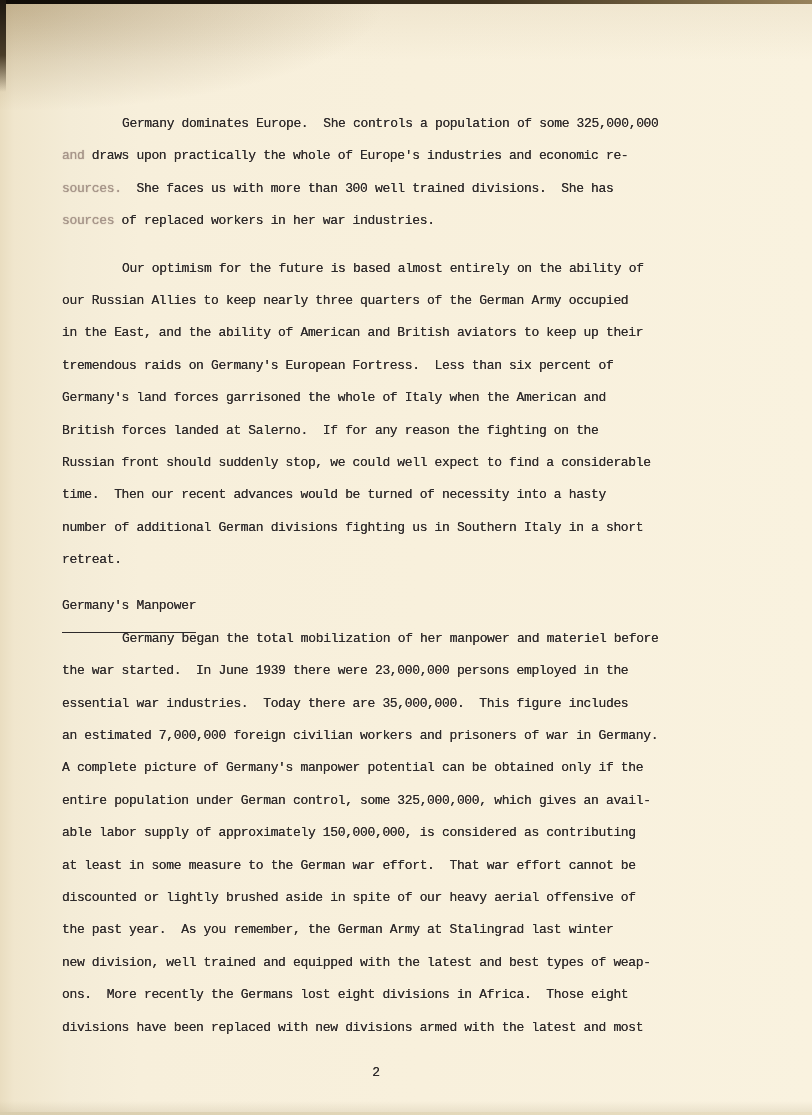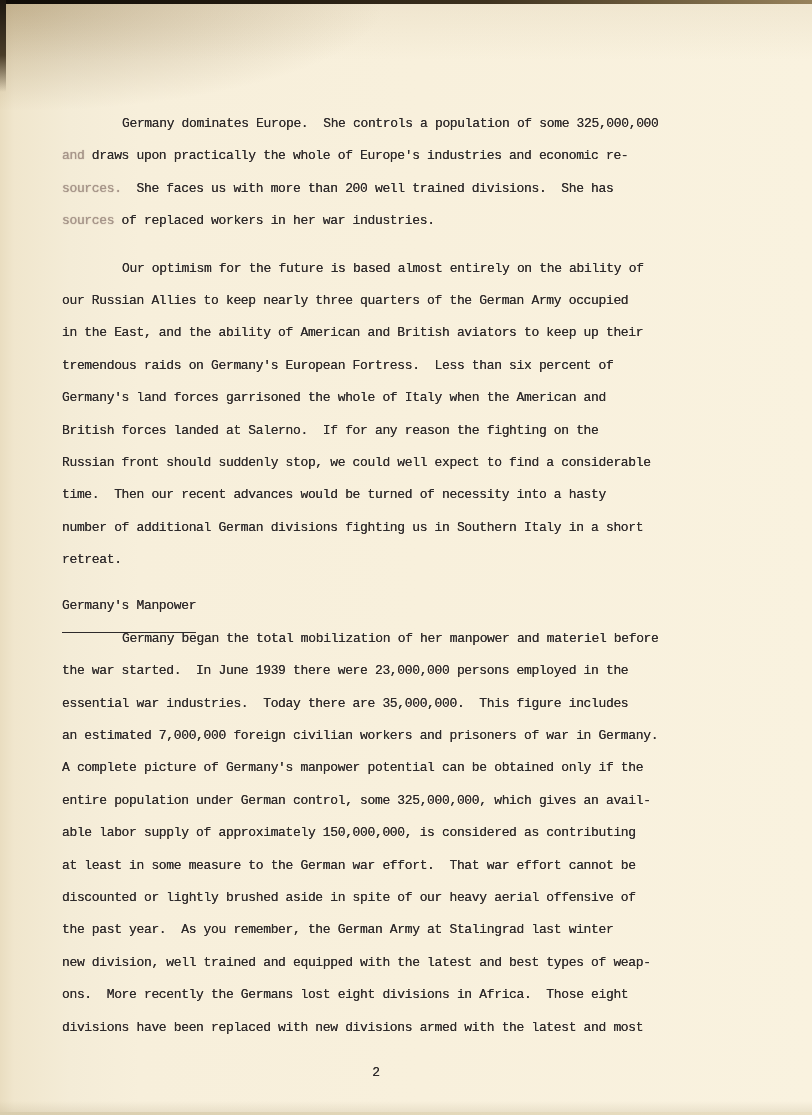--- a/index.html
+++ b/index.html
@@ -87,21 +87,21 @@
 <div class="scan-page">
   <div class="corner-shade"></div>
   <div class="top-edge"></div>
   <div class="left-edge"></div>
 
   <div class="text-block">
     <div id="doc-body">
         <div class="para body">
           <div class="line indent">Germany dominates Europe.  She controls a population of some 325,000,000</div>
           <div class="line"><span class="faded">and</span><span> draws upon practically the whole of Europe's industries and economic re-</span></div>
-          <div class="line"><span class="faded">sources.</span><span>  She faces us with more than 200 well trained divisions.  She has</span></div>
+          <div class="line"><span class="faded">sources.</span><span>  She faces us with more than 300 well trained divisions.  She has</span></div>
           <div class="line"><span class="faded">sources</span><span> of replaced workers in her war industries.</span></div>
         </div>
         <div class="para body">
           <div class="line indent">Our optimism for the future is based almost entirely on the ability of</div>
           <div class="line">our Russian Allies to keep nearly three quarters of the German Army occupied</div>
           <div class="line">in the East, and the ability of American and British aviators to keep up their</div>
           <div class="line">tremendous raids on Germany's European Fortress.  Less than six percent of</div>
           <div class="line">Germany's land forces garrisoned the whole of Italy when the American and</div>
           <div class="line">British forces landed at Salerno.  If for any reason the fighting on the</div>
           <div class="line">Russian front should suddenly stop, we could well expect to find a considerable</div>

